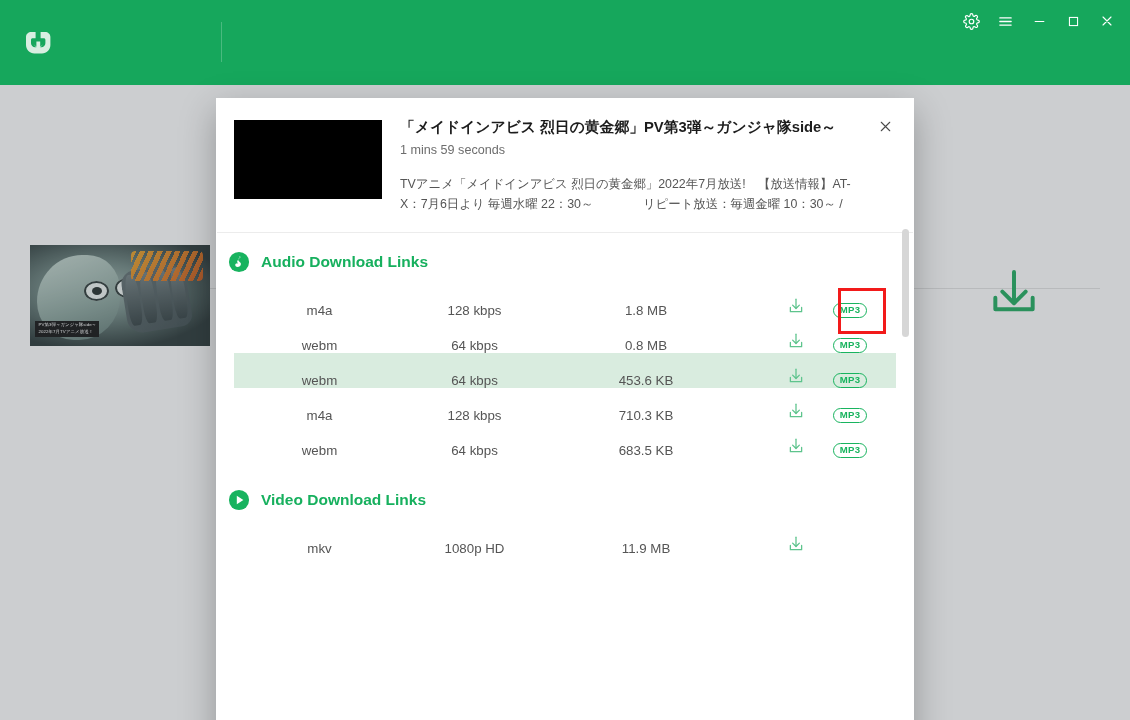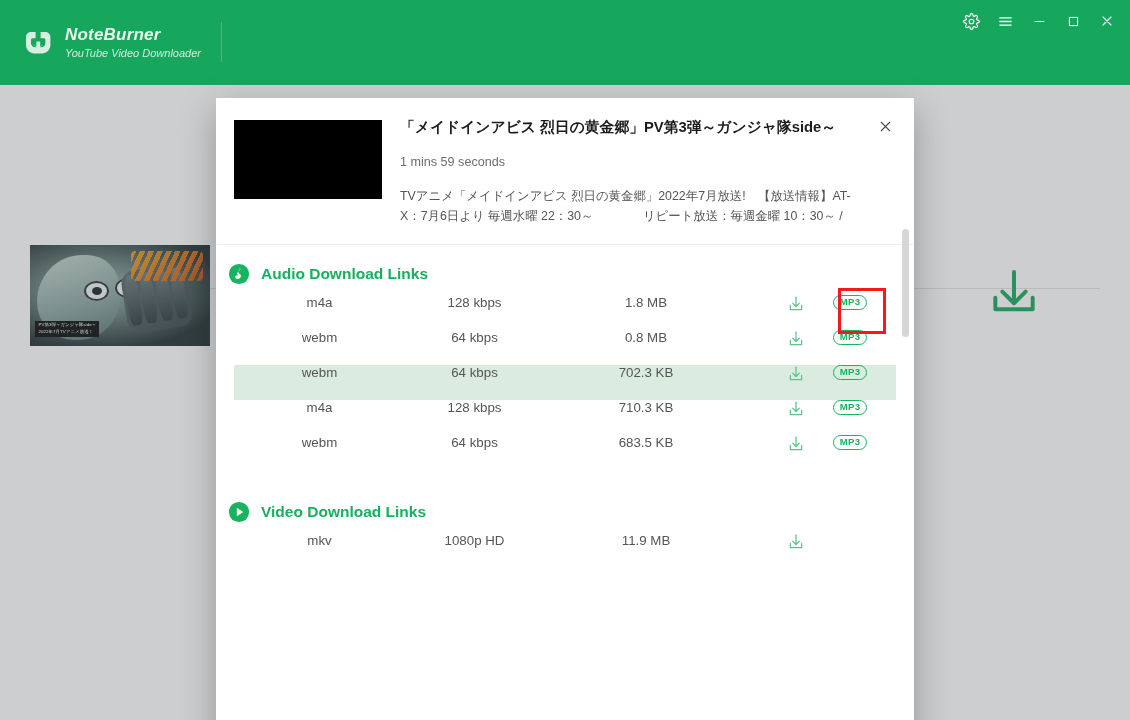--- a/index.html
+++ b/index.html
@@ -288,21 +288,21 @@
     font-size: 14.8px;
     font-weight: bold;
     color: #1c1c1c;
     line-height: 1.35;
     white-space: nowrap;
     overflow: hidden;
   }
   .m-dur {
     font-size: 12.6px;
     color: #6d6d6d;
-    margin-top: 17px;
+    margin-top: 5px;
   }
   .m-desc {
     margin-top: 17px;
     font-size: 12.4px;
     color: #555;
     line-height: 1.62;
     max-height: 42px;
     overflow: hidden;
     white-space: pre-line;
   }
@@ -341,21 +341,21 @@
   .sec-title {
     color: #17b05e;
     font-size: 15.5px;
     font-weight: bold;
   }
 
   .rows { padding: 0 0 0 0; }
   .row {
     height: 35px;
     display: flex;
-    align-items: flex-start;
+    align-items: flex-end;
     padding: 0 18px;
     margin: 0 18px;
     font-size: 13.3px;
     color: #555;
     cursor: pointer;
   }
   .row.hl { background: #d9ecdf; }
   .c-fmt  { width: 135px; text-align: center; }
   .c-qual { width: 175px; text-align: center; }
   .c-size { flex: 1; text-align: center; padding-right: 40px; }
@@ -412,24 +412,20 @@
 <div id="app">
 
   <div class="topbar">
 
     <div class="brand">
       <div class="brand-logo">
         <svg width="32" height="28" viewBox="0 0 32 28">
           <path d="M3 8c0-3 2.4-5 5.4-5h4.2v6.3h-3c-.9 0-1.6.7-1.6 1.6v3.4c0 2.2 1.8 4 4 4h6.4c2.2 0 4-1.8 4-4v-3.4c0-.9-.7-1.6-1.6-1.6h-3.2V3h4.4C25 3 27.4 5 27.4 8v8c0 4.6-3.8 8.4-8.4 8.4h-7.6C6.8 24.4 3 20.6 3 16V8z" fill="#d8eee1"></path>
           <path d="M13.4 12.6h3.8v5.2l2.8-2.6-4.7 5.6-4.7-5.6 2.8 2.6z" fill="#d8eee1"></path>
         </svg>
-      </div>
-      <div class="brand-text">
-        <div class="brand-name">NoteBurner</div>
-        <div class="brand-sub">YouTube Video Downloader</div>
       </div>
       <div class="brand-divider"></div>
     </div>
 
 
     <div class="wincontrols">
       <div class="wbtn">
         <span>
           <svg width="17" height="17" viewBox="0 0 24 24" fill="none" stroke="#ffffff" stroke-width="1.7">
             <circle cx="12" cy="12" r="3.2"></circle>
@@ -582,21 +578,21 @@
             </span>
           </div>
           <div class="c-mp3">
             <span class="mp3badge">MP3</span>
           </div>
         </div>
 
         <div class="row hl">
           <div class="c-fmt">webm</div>
           <div class="c-qual">64 kbps</div>
-          <div class="c-size">702.3 KB</div>
+          <div class="c-size">453.6 KB</div>
           <div class="c-dl">
             <span>
               <svg width="18" height="18" viewBox="0 0 24 24" fill="none" stroke="#5ec48d" stroke-width="1.7" stroke-linecap="round" stroke-linejoin="round">
                   <path d="M12 3v12"></path>
                   <path d="M7.5 10.8l4.5 4.5 4.5-4.5"></path>
                   <path d="M4.5 14v5.5h15V14"></path>
                 </svg>
             </span>
           </div>
           <div class="c-mp3">

